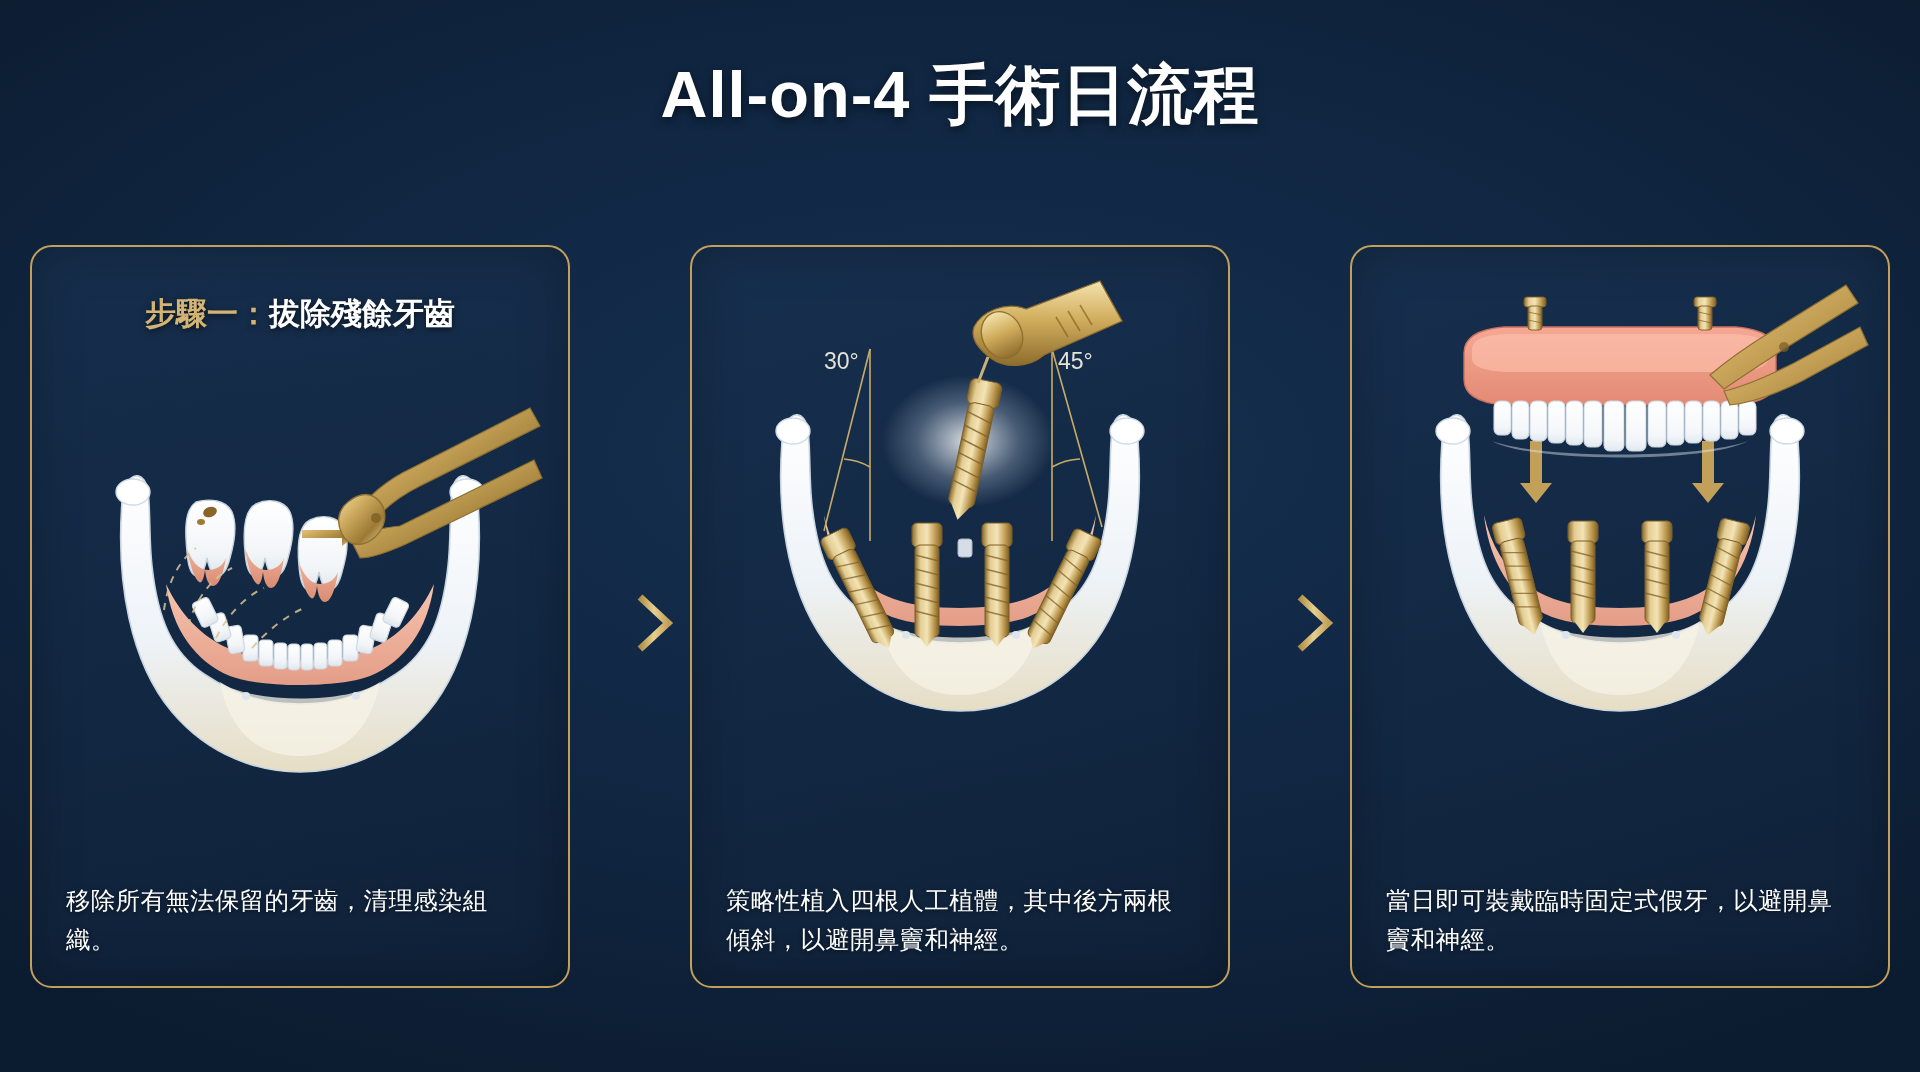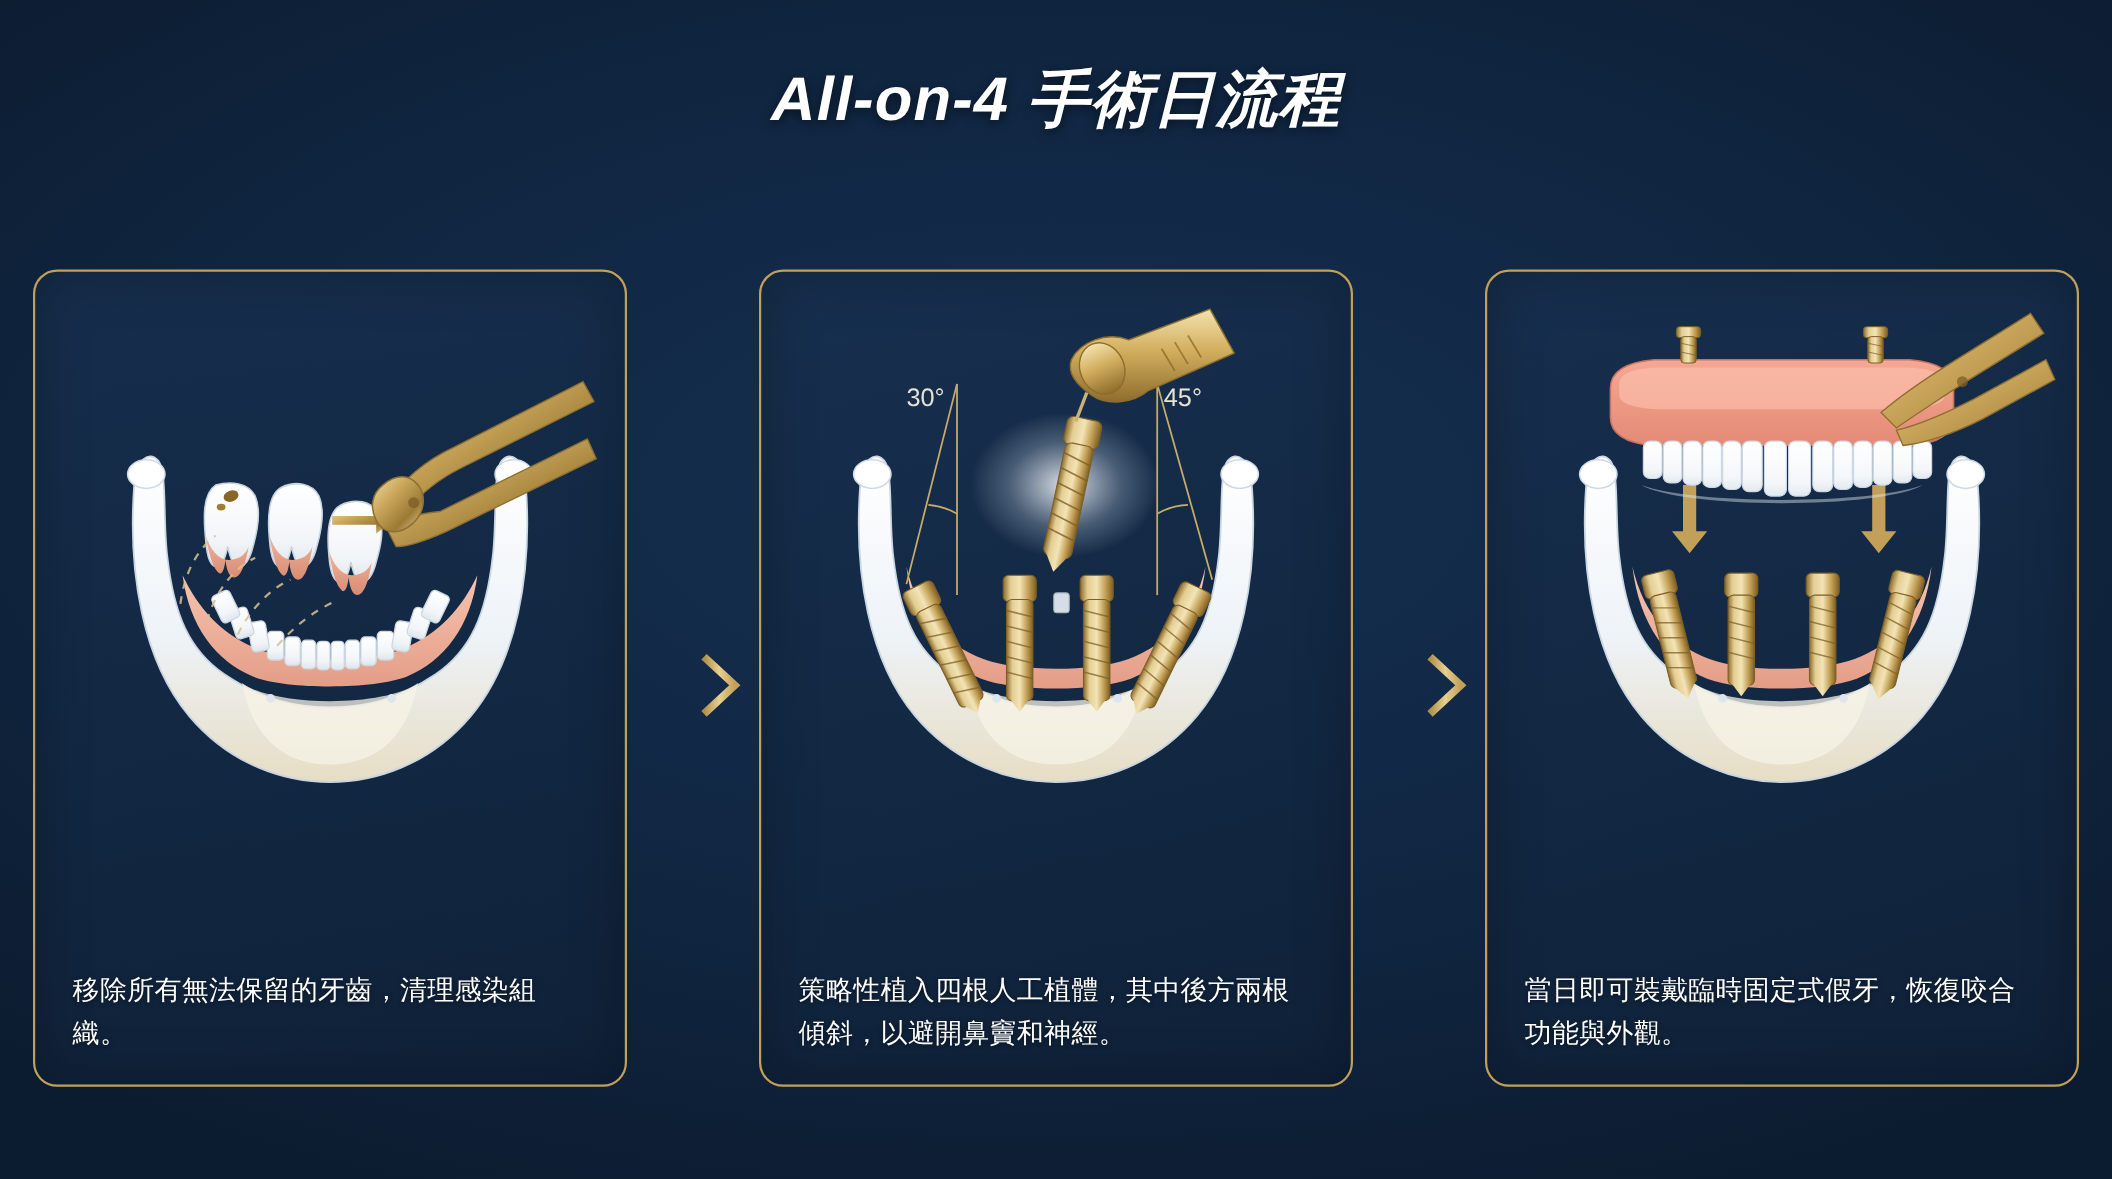--- a/index.html
+++ b/index.html
@@ -25,28 +25,27 @@
   
   .title-wrap {
     position: absolute;
     top: 58px;
     left: 0;
     width: 1920px;
     text-align: center;
   }
   .title {
     display: inline-block;
-    font-size: 56px;
+    font-size: 65px;
     font-weight: bold;
     color: #ffffff;
     letter-spacing: 1px;
     text-shadow: 0 3px 10px rgba(0,0,0,0.55);
     line-height: 1.15;
     white-space: nowrap;
-    font-style: italic;
   }
 
   
   .cards {
     position: absolute;
     top: 245px;
     left: 0;
     width: 1920px;
     height: 755px;
     display: flex;
@@ -128,20 +127,23 @@
 
 <div class="page">
 
   <div class="title-wrap">
     <h1 class="title">All-on-4 手術日流程</h1>
   </div>
 
   <div class="cards">
 
     <div class="card">
+      <div class="card-step-title">
+        <span class="gold">步驟一：</span><span class="white">拔除殘餘牙齒</span>
+      </div>
 
       <div class="art">
         <svg viewBox="0 0 480 430">
           <defs>
             <linearGradient id="boneG1" x1="0" y1="0" x2="0" y2="1">
               <stop offset="0%" stop-color="#ffffff"></stop>
               <stop offset="55%" stop-color="#eef3f8"></stop>
               <stop offset="100%" stop-color="#e6ddc4"></stop>
             </linearGradient>
             <linearGradient id="gumG1" x1="0" y1="0" x2="0" y2="1">
@@ -607,17 +609,17 @@
           <g>
             <path d="M330,84 C344,72 366,56 392,40 L466,-6 L478,12 L404,58
                      C380,74 358,88 344,98 Z" fill="url(#toolG3)" stroke="#8e6f31" stroke-width="1.2"></path>
             <path d="M344,100 C362,96 386,86 414,72 L480,36 L488,54 L422,90
                      C394,104 368,112 350,114 Z" fill="url(#toolG3)" stroke="#8e6f31" stroke-width="1.2"></path>
             <circle cx="404" cy="56" r="5" fill="#7d6027" opacity="0.75"></circle>
           </g>
         </svg>
       </div>
 
-      <p class="card-caption">當日即可裝戴臨時固定式假牙，恢復咬合功能與外觀。</p>
+      <p class="card-caption">當日即可裝戴臨時固定式假牙，以避開鼻竇和神經。</p>
     </div>
 
   </div>
 </div>
 
 </body></html>

